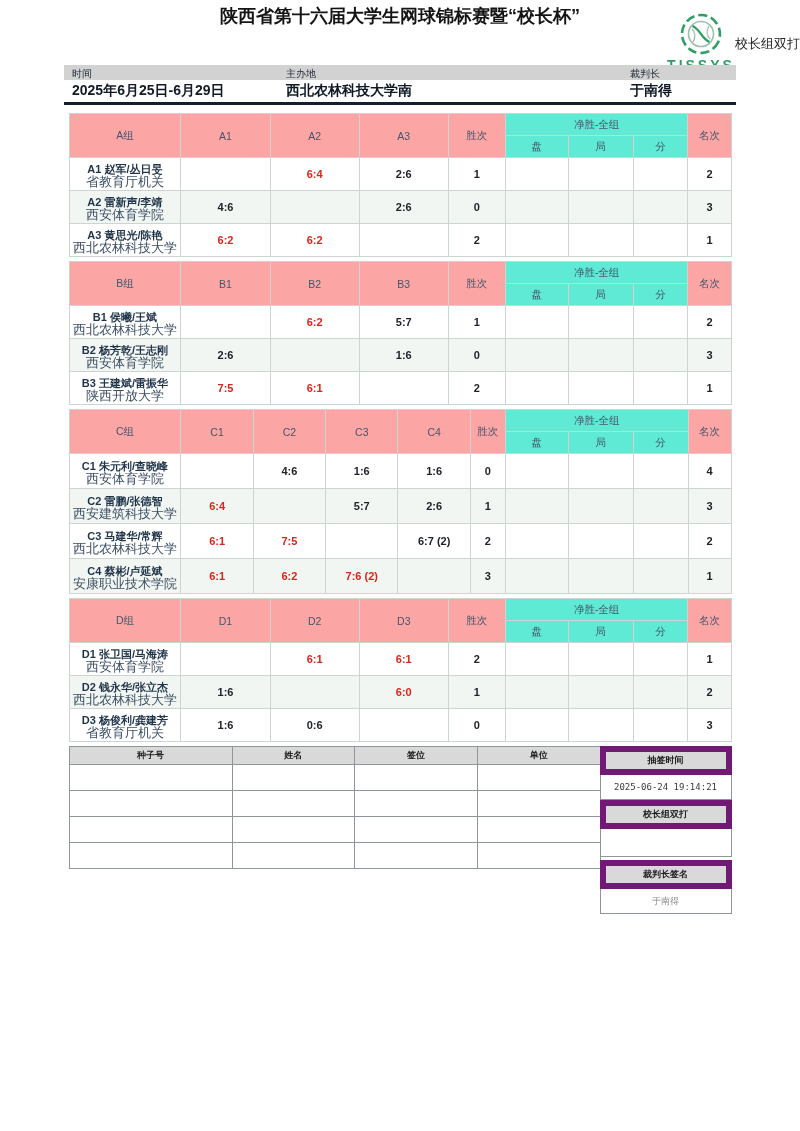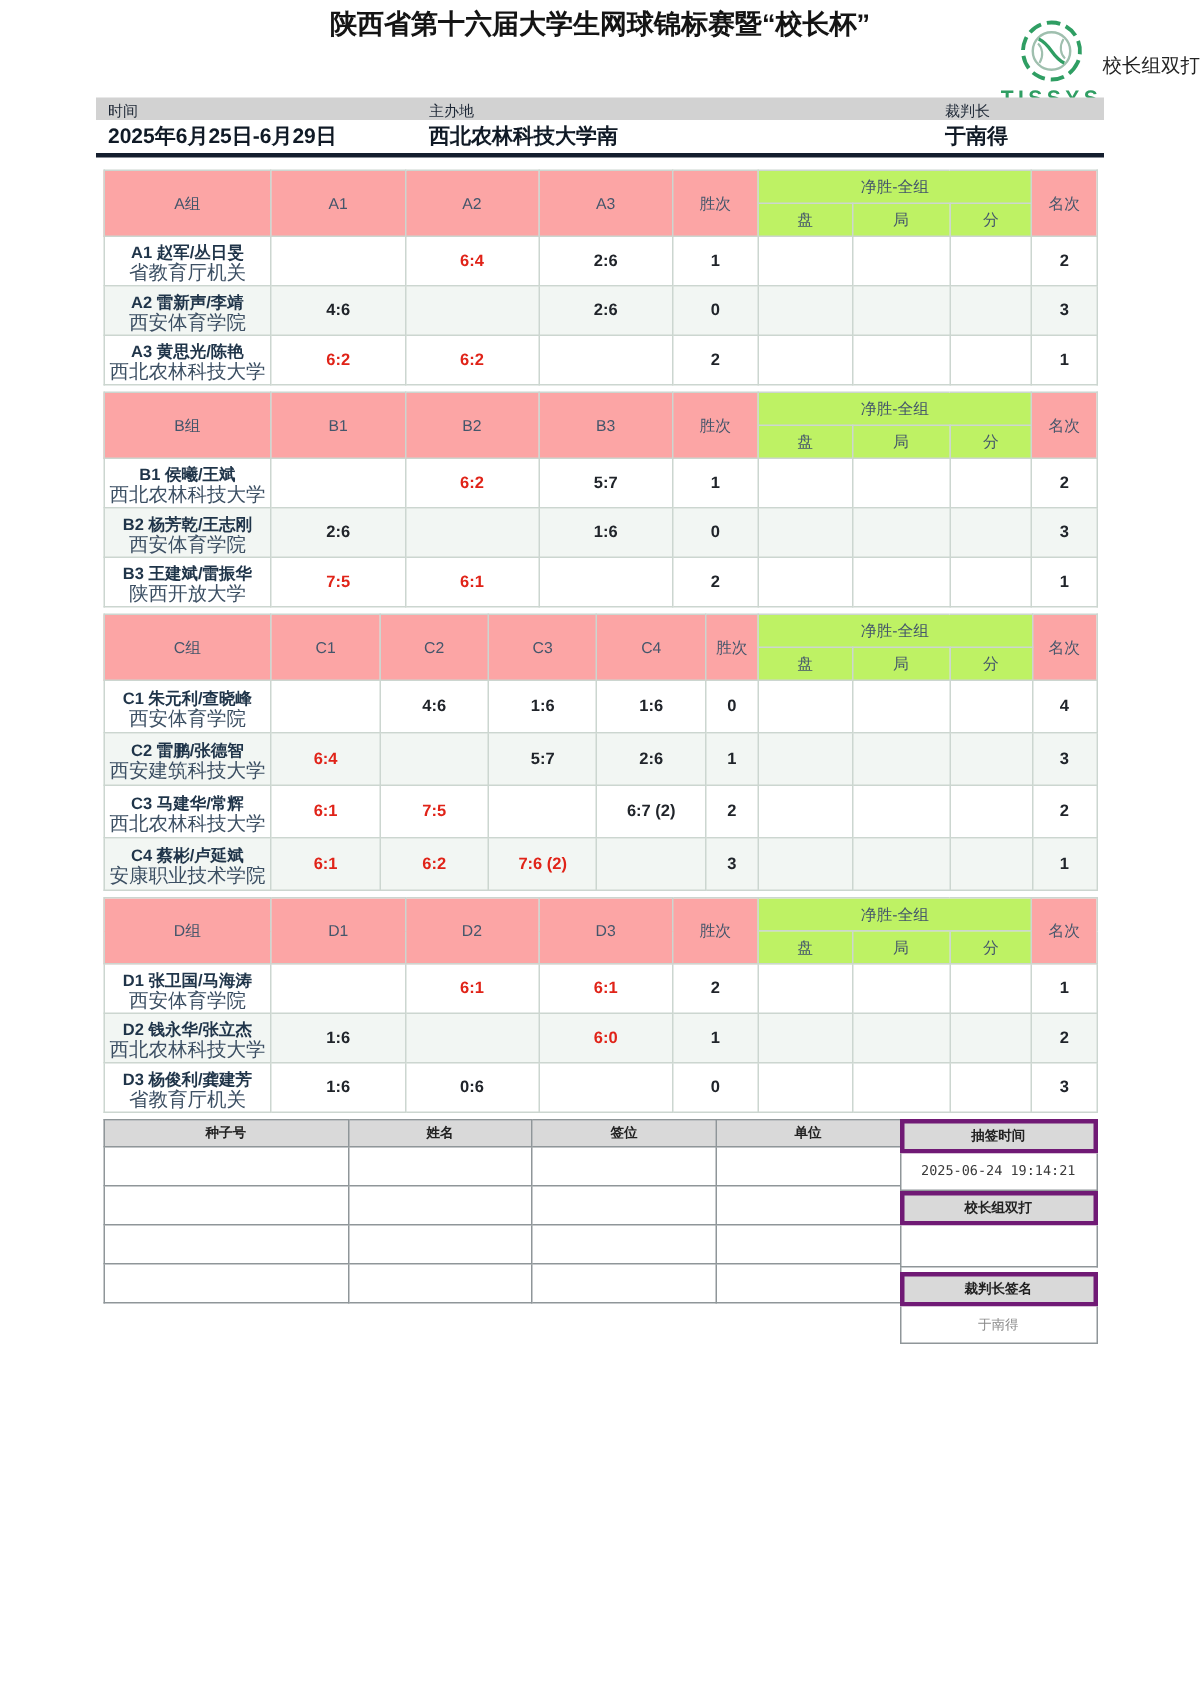--- a/index.html
+++ b/index.html
@@ -22,40 +22,40 @@
   .info-label { position:absolute; top:1.5px; font-size:10px; color:#1d2735; }
   .info-values { height:22px; position:relative; border-bottom:3px solid #141e2e; }
   .info-value { position:absolute; top:2px; font-size:14px; font-weight:bold; color:#101a26; }
   .pos0 { left:8px; } .pos1 { left:222px; } .pos2 { left:566px; }
 
   
   .tables { width:663px; margin:8px auto 0; }
   table.group { border-collapse:collapse; width:663px; table-layout:fixed; margin-bottom:4px; }
   table.group th, table.group td { border:1px solid #ccd6d0; padding:0; text-align:center; vertical-align:middle; }
   table.group thead th { background:#fca5a5; color:#44566b; font-size:10.5px; font-weight:normal; height:21px; }
-  table.group thead th.net { background:#bef264; }
+  table.group thead th.net { background:#5eead4; }
   table.group td { font-size:11px; color:#20242a; height:32px; background:#ffffff; }
   table.group.four td { height:34px; }
   tr.alt td { background-color:#f2f6f3; }
   .team-name { font-weight:bold; font-size:11px; color:#1f3449; line-height:13px; }
   .team-org { font-size:13px; color:#3c4f63; margin-top:1px; line-height:9px; }
   td.score, td.wins, td.rank { font-weight:bold; }
   td.score.win { color:#e02318; }
   td.diag { background-image:linear-gradient(to bottom right,
             transparent calc(50% - 0.6px), #98a0a6 calc(50% - 0.6px),
             #98a0a6 calc(50% + 0.6px), transparent calc(50% + 0.6px)); }
 
   
   .sign { display:flex; width:663px; margin:4px auto 0; align-items:flex-start; }
   table.signL { border-collapse:collapse; width:532px; table-layout:fixed; }
   table.signL th, table.signL td { border:1px solid #8f9699; padding:0; }
   table.signL th { background:#d9d9d9; color:#222; font-size:9px; font-weight:bold; height:17px; }
   table.signL td { height:25px; background:#fff; }
   .signR { width:132px; margin-left:-1px; }
-  .signR .hdr { background:#d9d9d9; border:3px solid #701a75; height:17px; line-height:17px;
+  .signR .hdr { background:#d9d9d9; border:6px solid #701a75; height:17px; line-height:17px;
                 text-align:center; font-size:9px; font-weight:bold; color:#222; }
   .signR .val { border:1px solid #8f9699; border-top:none; height:24px; line-height:24px;
                 text-align:center; font-size:9px; color:#3a3a3a; background:#fff;
                 font-family:"DejaVu Sans Mono","Liberation Mono",monospace; }
   .signR .val.blank { height:27px; }
   .signR .gap { height:3px; }
   .signR .val.sig { color:#8a8a8a; font-family:"Liberation Sans","DejaVu Sans",sans-serif; }
 </style>
 </head>
 <body>

